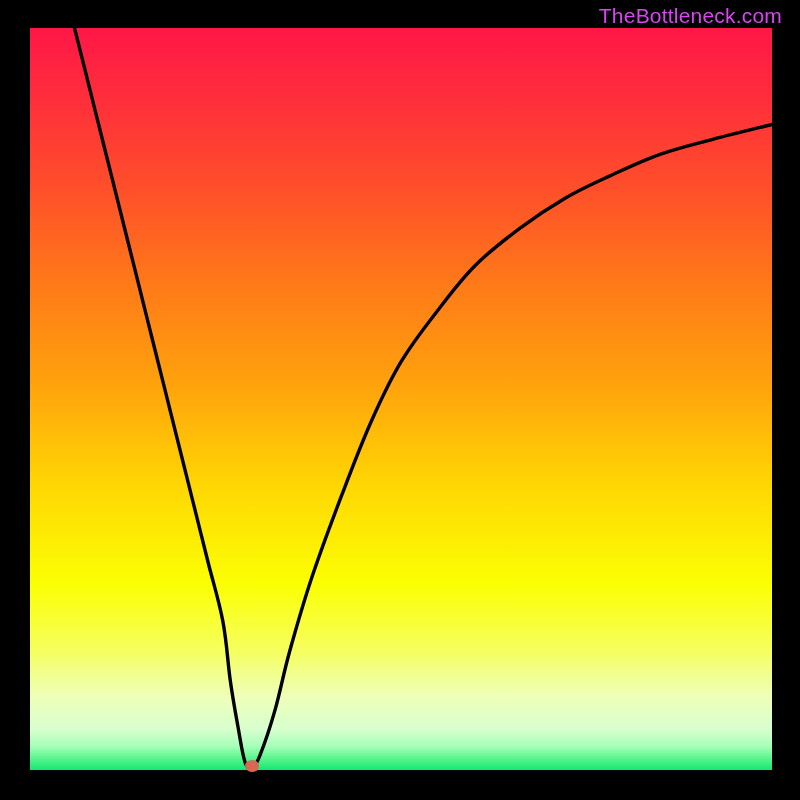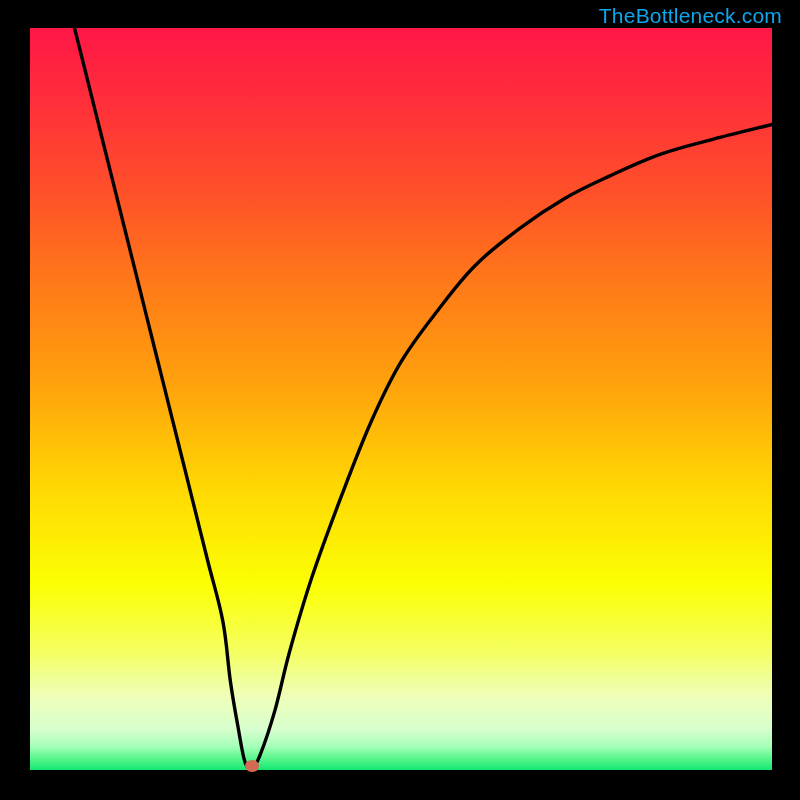--- a/index.html
+++ b/index.html
@@ -23,21 +23,21 @@
     position: absolute;
     left: 0;
     top: 0;
     width: 742px;
     height: 742px;
   }
   .watermark {
     position: absolute;
     top: 4px;
     right: 18px;
-    color: #0ea5e9;
+    color: #d946ef;
     font-size: 21px;
     font-weight: 500;
     letter-spacing: 0.2px;
     font-family: Arial, Helvetica, sans-serif;
   }
   .curve-svg {
     position: absolute;
     left: 0;
     top: 0;
     width: 742px;

